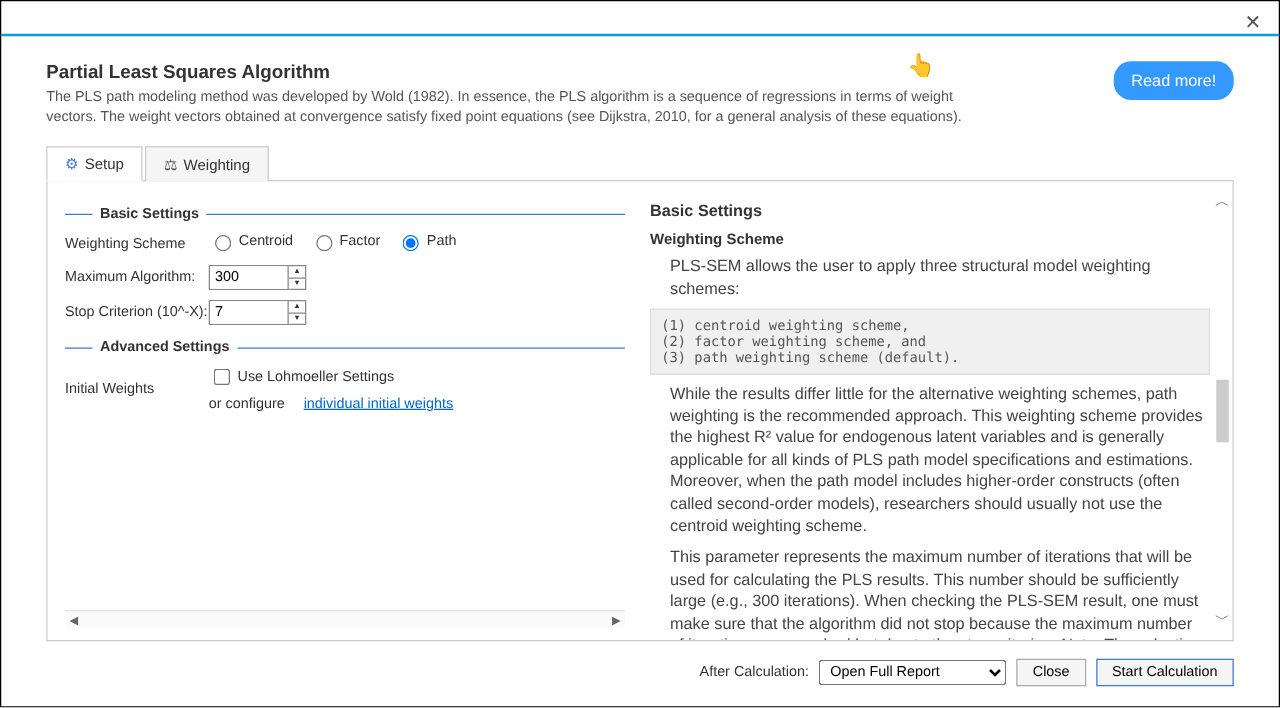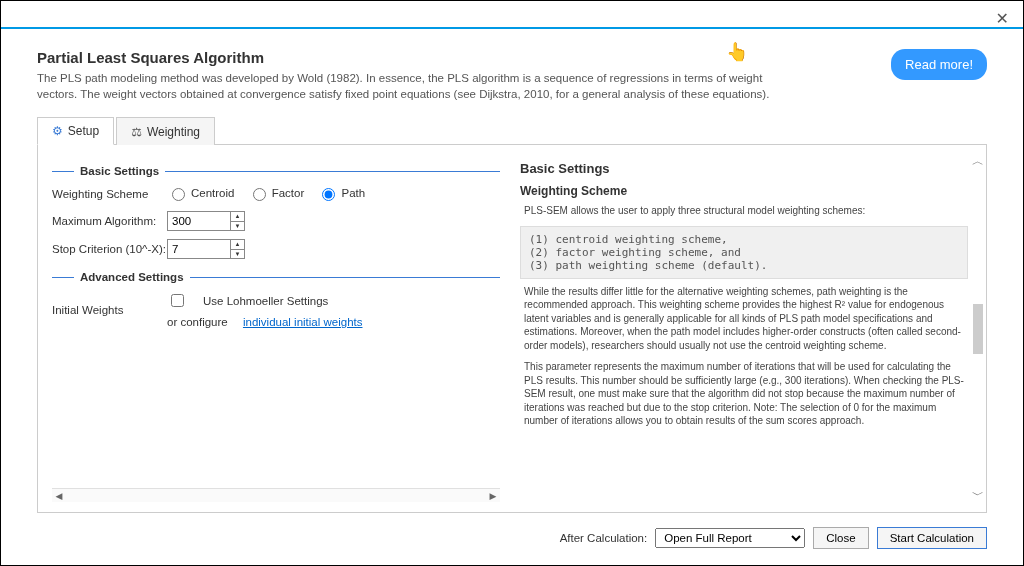--- a/index.html
+++ b/index.html
@@ -175,41 +175,41 @@
   text-align: center;
   line-height: 9px;
   color: #333;
   cursor: pointer;
 }
 .spinner .arrows div:first-child { border-bottom: 1px solid #888; }
 .checkbox-row {
   display: flex;
   align-items: center;
   font-size: 11.5px;
-  gap: 16px;
+  gap: 3px;
 }
 .link {
   color: #0066cc;
   text-decoration: underline;
   cursor: pointer;
   padding-left: 12px;
 }
 .info h3 {
   font-size: 13px;
   font-weight: bold;
   margin: 2px 0 6px 0;
 }
 .info h4 {
   font-size: 12px;
   font-weight: bold;
   margin: 8px 0 6px 0;
 }
 .info p {
-  font-size: 10px;
-  margin: 4px 0 8px 4px;
+  font-size: 13px;
+  margin: 4px 0 8px 16px;
   line-height: 1.35;
   color: #444;
 }
 .code-block {
   background: #f0f0f0;
   border: 1px solid #ddd;
   padding: 6px 8px;
   font-family: "Consolas", monospace;
   font-size: 11px;
   color: #555;

